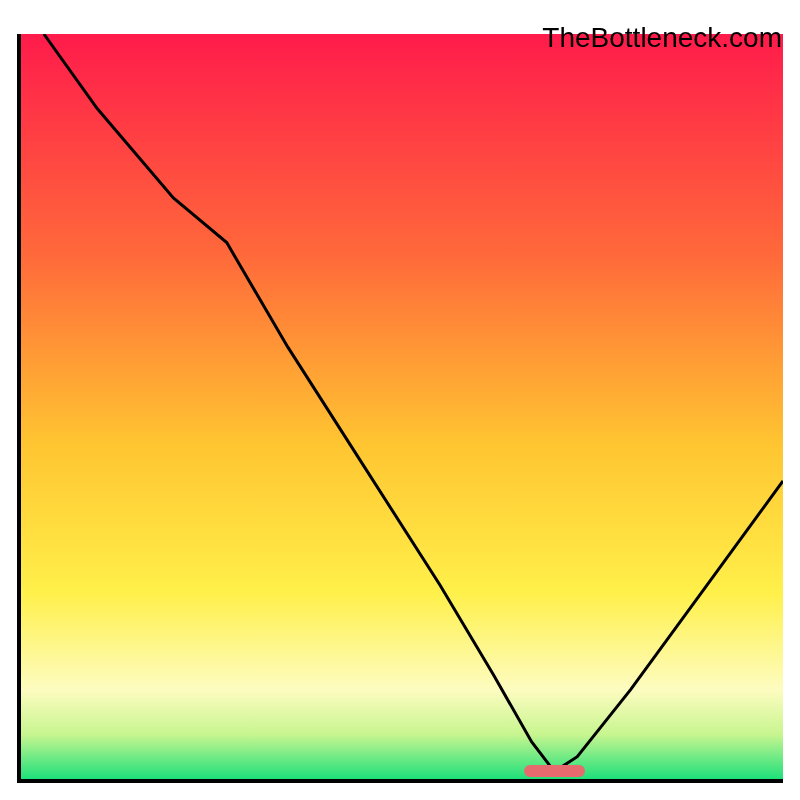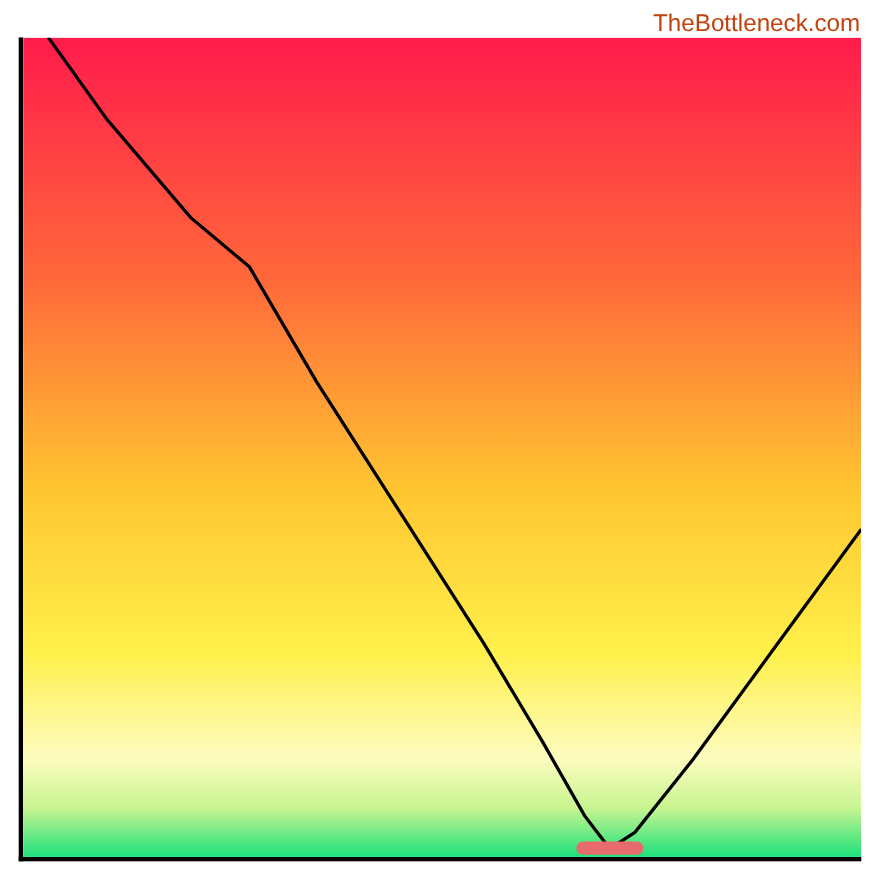--- a/index.html
+++ b/index.html
@@ -5,24 +5,24 @@
   * { margin: 0; padding: 0; box-sizing: border-box; }
   body {
     width: 800px;
     height: 800px;
     background: #fff;
     font-family: Arial, sans-serif;
     position: relative;
   }
   .watermark {
     position: absolute;
-    top: 8px;
+    top: 22px;
     right: 18px;
-    font-size: 22px;
-    color: #c2410c;
+    font-size: 28px;
+    color: #000000;
     font-weight: 500;
     z-index: 10;
   }
   .plot {
     position: absolute;
     left: 17px;
     top: 34px;
     width: 766px;
     height: 749px;
     border-left: 4px solid #000;

